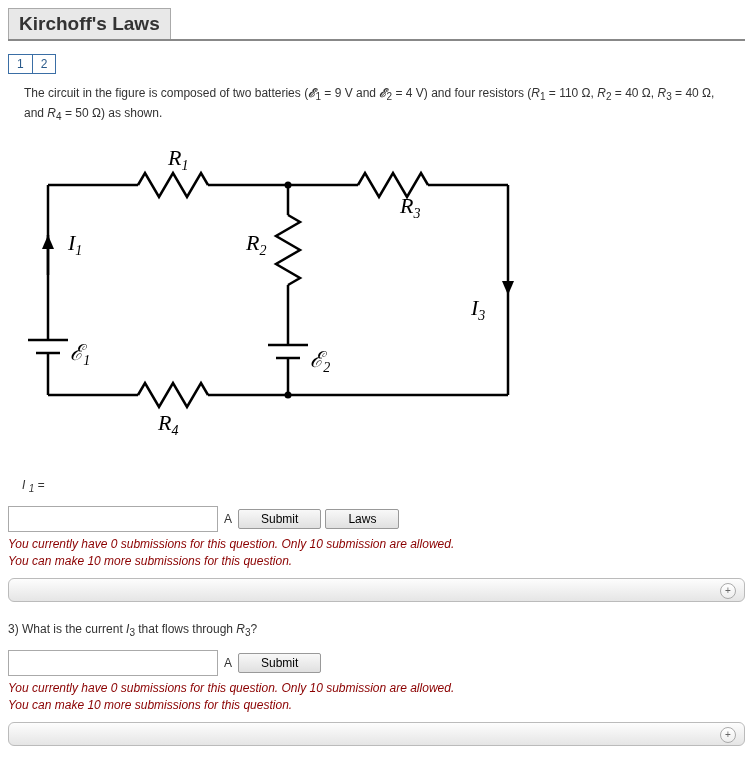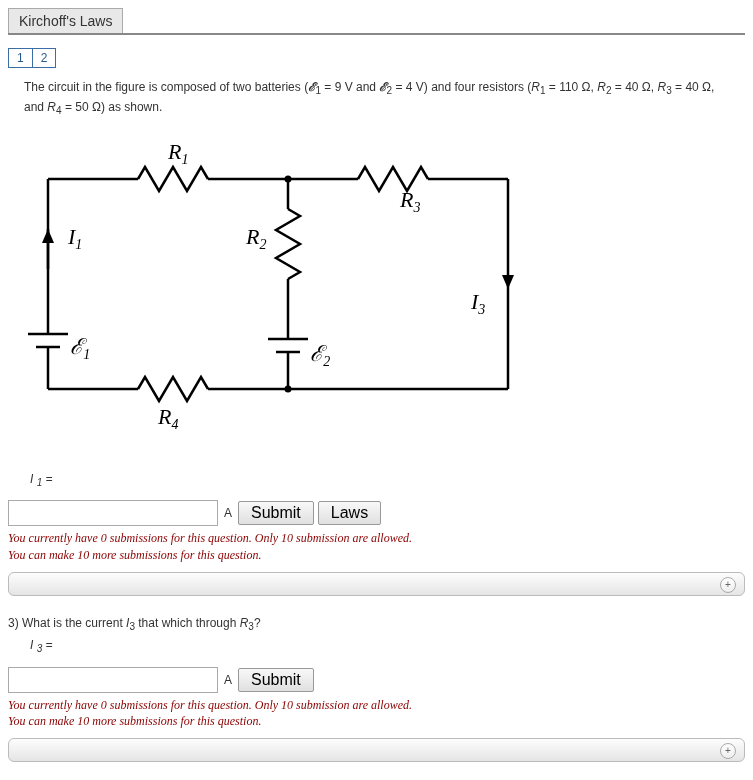--- a/index.html
+++ b/index.html
@@ -14,22 +14,22 @@
   .tab-header {
     border-bottom: 2px solid #888;
     margin-bottom: 6px;
   }
   .tab-title {
     display: inline-block;
     background: #e8e8e8;
     border: 1px solid #aaa;
     border-bottom: none;
     padding: 4px 10px;
-    font-weight: normal;
-    font-size: 14px;
+    font-weight: bold;
+    font-size: 19px;
   }
   .page-tabs {
     margin: 13px 0 10px 0;
   }
   .page-tab {
     display: inline-block;
     border: 1px solid #3a6ea5;
     padding: 2px 8px;
     font-size: 12px;
     color: #2a5a8a;
@@ -68,32 +68,31 @@
     width: 200px;
     height: 20px;
     border: 1px solid #aaa;
     padding: 2px 4px;
     font-size: 12px;
   }
   .unit-label { font-size: 12px; padding: 0 2px;}
   button.btn {
     background: linear-gradient(#f8f8f8,#e0e0e0);
     border: 1px solid #999;
-    padding: 2px 12px;
-    font-size: 16px;
+    padding: 2px 22px;
+    font-size: 12px;
     cursor: pointer;
     border-radius: 2px;
   }
   .feedback {
     color: #8b0000;
     font-style: italic;
     font-size: 12px;
     line-height: 1.4;
     margin: 2px 0 8px 0;
-    font-family: Liberation Serif, serif;
   }
   .accordion-bar {
     height: 22px;
     border: 1px solid #bbb;
     border-radius: 6px;
     background: linear-gradient(#fdfdfd,#e5e5e5);
     position: relative;
     margin: 6px 0 10px 0;
     cursor: pointer;
   }
@@ -104,21 +103,21 @@
     width: 14px; height: 14px;
     border: 1px solid #aaa;
     border-radius: 50%;
     background: linear-gradient(#fff,#eee);
     font-size: 10px;
     line-height: 14px;
     text-align: center;
     color: #666;
   }
   .indent {
-    margin-left: 22px;
+    margin-left: 14px;
     font-style: italic;
   }
   .ital { font-style: italic; }
 </style>
 </head>
 <body>
 
 <div class="tab-header">
   <span class="tab-title">Kirchoff's Laws</span>
 </div>
@@ -205,24 +204,21 @@
     <div>You currently have 0 submissions for this question. Only 10 submission are allowed.</div>
     <div>You can make 10 more submissions for this question.</div>
   </div>
   <div class="accordion-bar">
     <span class="plus-icon">+</span>
   </div>
 </div>
 
 <div class="question-block">
   <div class="q-text">
-    <span>3) What is the current </span><span class="ital">I</span><sub>3</sub><span> that which through </span><span class="ital">R</span><sub>3</sub><span>?</span>
-  </div>
-  <div class="indent">
-    <span>I </span><sub>3</sub><span> = </span>
+    <span>3) What is the current </span><span class="ital">I</span><sub>3</sub><span> that flows through </span><span class="ital">R</span><sub>3</sub><span>?</span>
   </div>
   <div class="answer-row">
     <input type="text" class="answer" style="">
     <span class="unit-label">A</span>
     <button class="btn">Submit</button>
   </div>
   <div class="feedback">
     <div>You currently have 0 submissions for this question. Only 10 submission are allowed.</div>
     <div>You can make 10 more submissions for this question.</div>
   </div>

